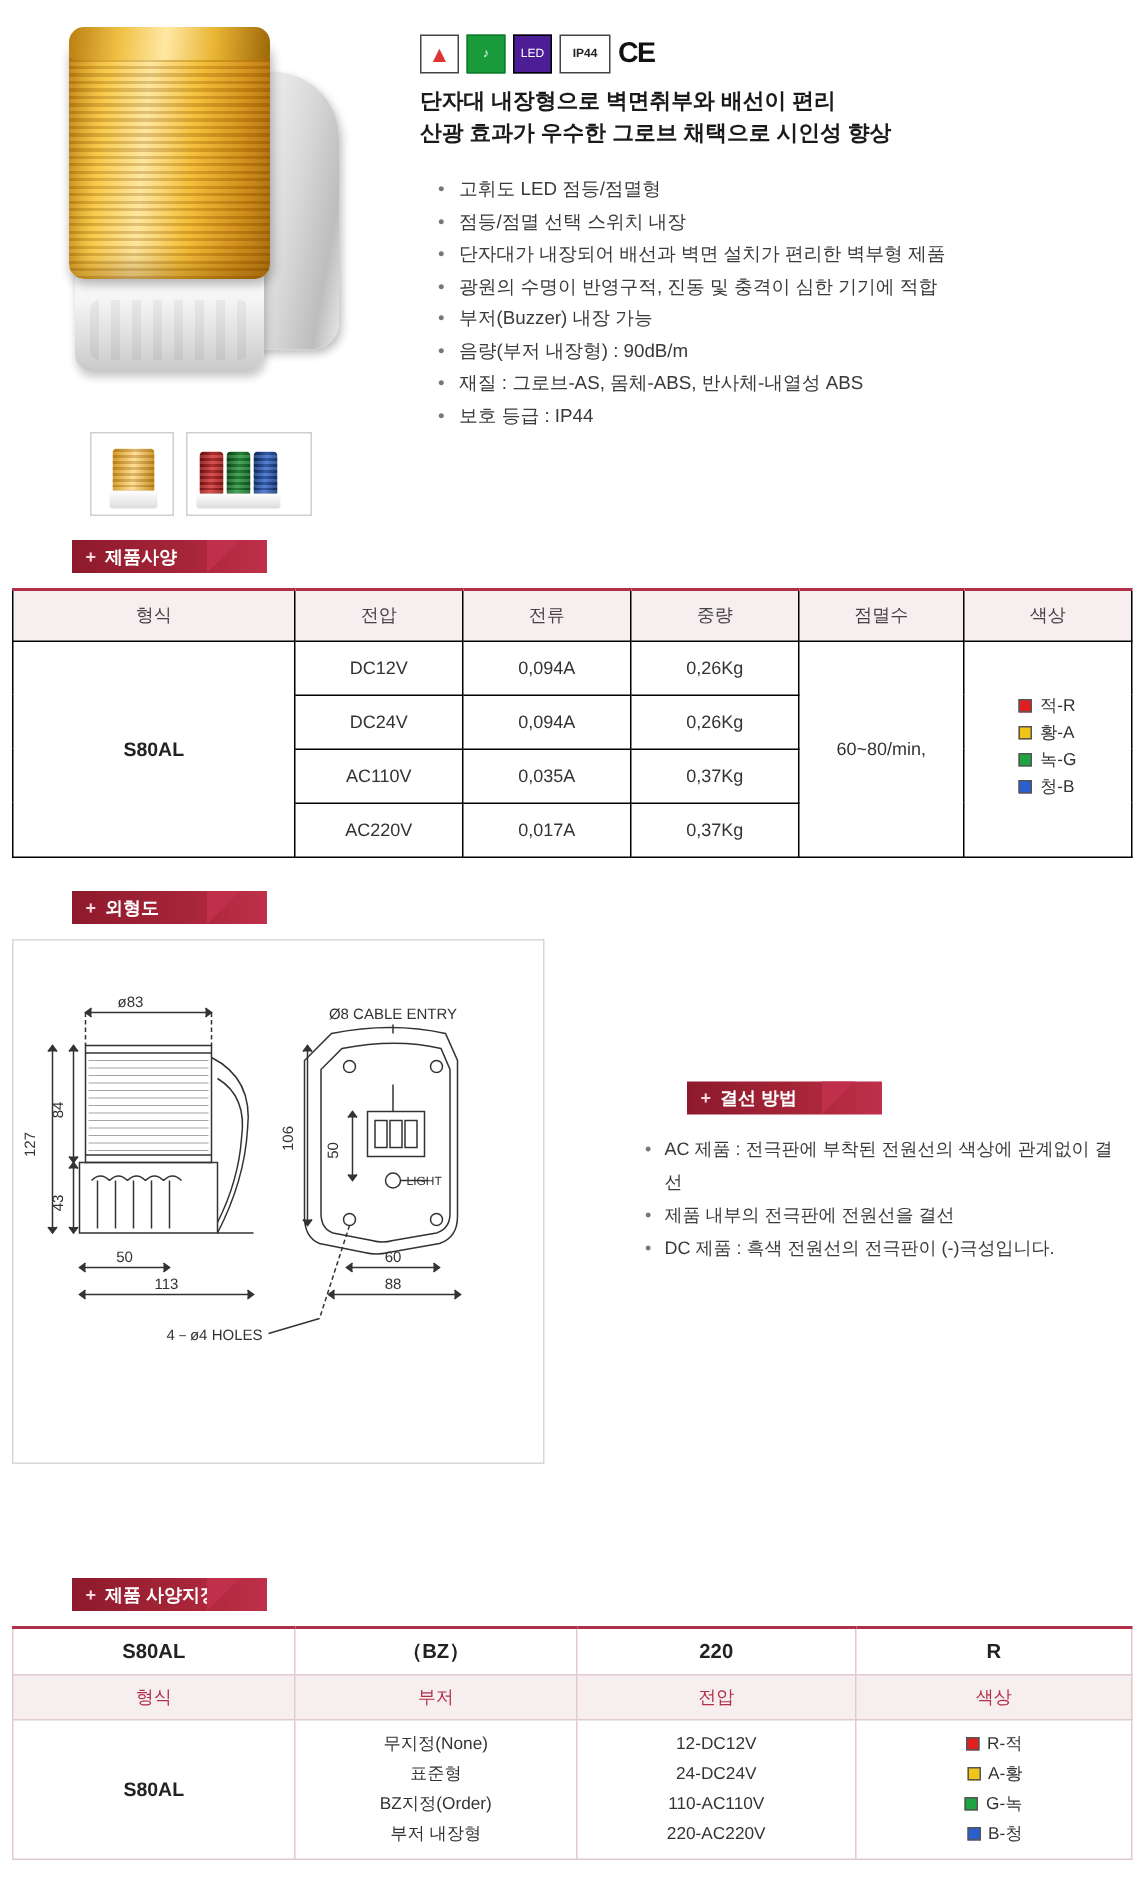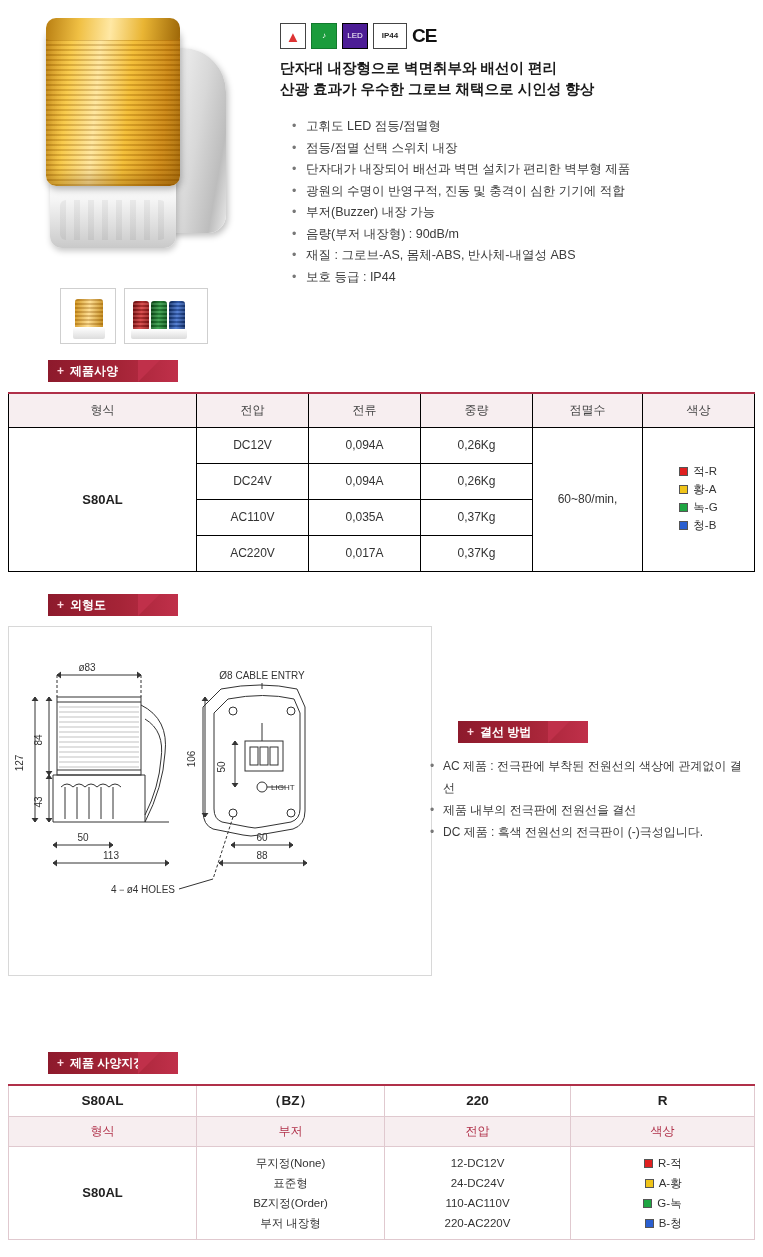--- a/index.html
+++ b/index.html
@@ -144,21 +144,21 @@
     border: 1px solid #555; vertical-align: -1px;
   }
   .sw-R { background: #e02020; }
   .sw-A { background: #f0c419; }
   .sw-G { background: #1ea542; }
   .sw-B { background: #2a5fd0; }
 
   
   .draw-wrap { position: relative; margin: 10px 8px 0 8px; }
   .draw-box {
-    width: 424px; height: 350px; border: 1px solid #d8d8d8; background: #fff;
+    width: 355px; height: 350px; border: 1px solid #d8d8d8; background: #fff;
     position: relative;
   }
   .draw-box svg { position: absolute; left: 0; top: 0; }
 
   .wire-head { position: absolute; left: 410px; top: 95px; width: 330px; }
   .wire-bullets { margin: 12px 0 0 12px; padding: 0; list-style: none; }
   .wire-bullets li { font-size: 12px; color: #3a3a3a; line-height: 1.85; padding-left: 13px; position: relative; }
   .wire-bullets li:before { content: "•"; position: absolute; left: 0; top: 0; color: #777; }
 
   

